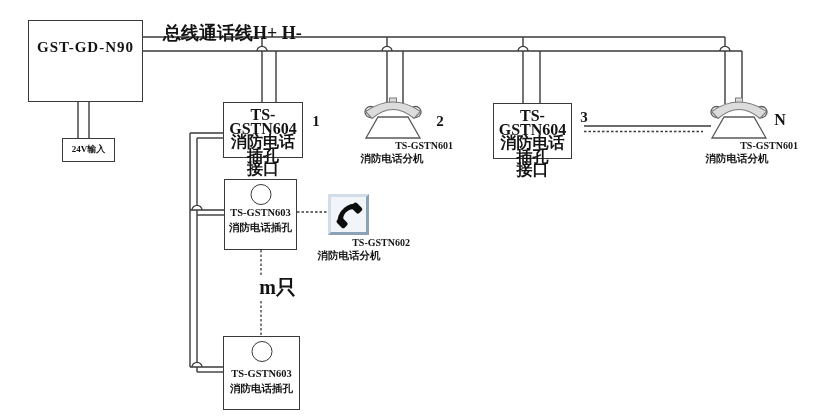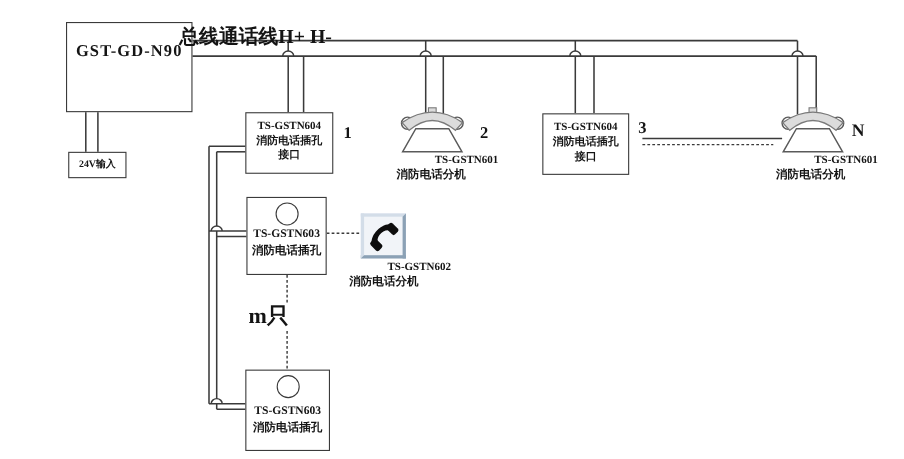--- a/index.html
+++ b/index.html
@@ -6,23 +6,23 @@
   .canvas{
     position:relative;width:822px;height:417px;background:#ffffff;overflow:hidden;
     font-family:"Liberation Serif","DejaVu Serif",serif;color:#141414;
   }
   .wires{position:absolute;left:0;top:0;}
   .box{
     position:absolute;border:1.5px solid #3a3a3a;background:#ffffff;
     box-sizing:border-box;text-align:center;
   }
   .main-box{left:28px;top:20px;width:115px;height:82px;padding-top:15px;
-    font-size:15px;font-weight:bold;line-height:22px;letter-spacing:1px;margin-left:32px;}
+    font-size:15px;font-weight:bold;line-height:22px;letter-spacing:1px;}
   .v24-box{left:62px;top:138px;width:53px;height:24px;font-size:9px;font-weight:bold;line-height:20px;}
-  .box604{width:80px;height:56px;padding-top:5px;font-size:10px;font-weight:bold;line-height:13.5px;}
+  .box604{width:80px;height:56px;padding-top:5px;font-size:16px;font-weight:bold;line-height:13.5px;}
   .box604-1{left:223px;top:102px;}
   .box604-3{left:493px;top:103px;width:79px;}
   .box603{font-size:10.5px;font-weight:bold;padding-left:16px;}
   .box603-1{left:224px;top:179px;width:73px;height:71px;}
   .box603-2{left:223px;top:336px;width:77px;height:74px;}
   .jackcircle{position:absolute;left:50%;transform:translateX(-50%);top:4px;
     width:21px;height:21px;border:1.5px solid #3a3a3a;border-radius:50%;background:#fff;box-sizing:border-box;}
   .b603-l1{position:absolute;left:0;right:0;top:27px;}
   .b603-l2{position:absolute;left:0;right:0;top:41px;}
   .box603-2 .b603-l1{top:31px;}
@@ -32,21 +32,21 @@
   .num1{left:306px;top:113px;}
   .num2{left:430px;top:113px;}
   .num3{left:574px;top:109px;}
   .numN{left:770px;top:111px;font-size:16px;}
   .lblgroup{position:absolute;width:122px;text-align:center;font-weight:bold;}
   .lblgroup .l1{font-size:10px;text-align:right;}
   .lblgroup .l2{font-size:10.5px;margin-top:1px;}
   .ph2-lbl{left:331px;top:140px;}
   .phn-lbl{left:676px;top:140px;}
   .h602-lbl{left:288px;top:237px;}
-  .mq{position:absolute;left:226px;top:274px;width:70px;text-align:left;
+  .mq{position:absolute;left:226px;top:274px;width:70px;text-align:right;
     font-size:20px;font-weight:600;}
   .icon602{
     position:absolute;left:328px;top:194px;width:41px;height:41px;box-sizing:border-box;
     background:#f1f4f8;border:3px solid;border-color:#d3dde8 #8ba1b5 #8ba1b5 #d3dde8;
     display:flex;align-items:center;justify-content:center;
   }
 </style>
 </head>
 <body>
 

